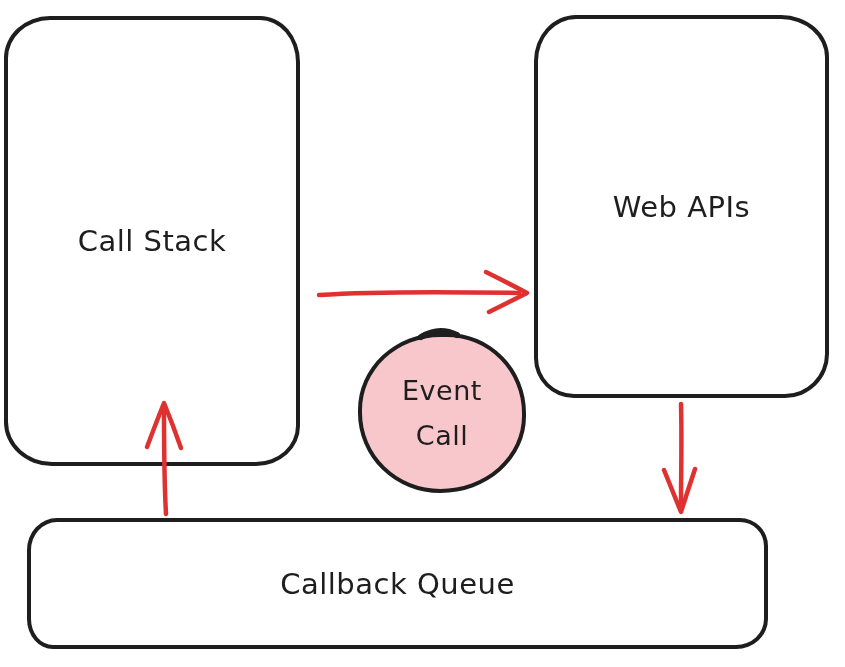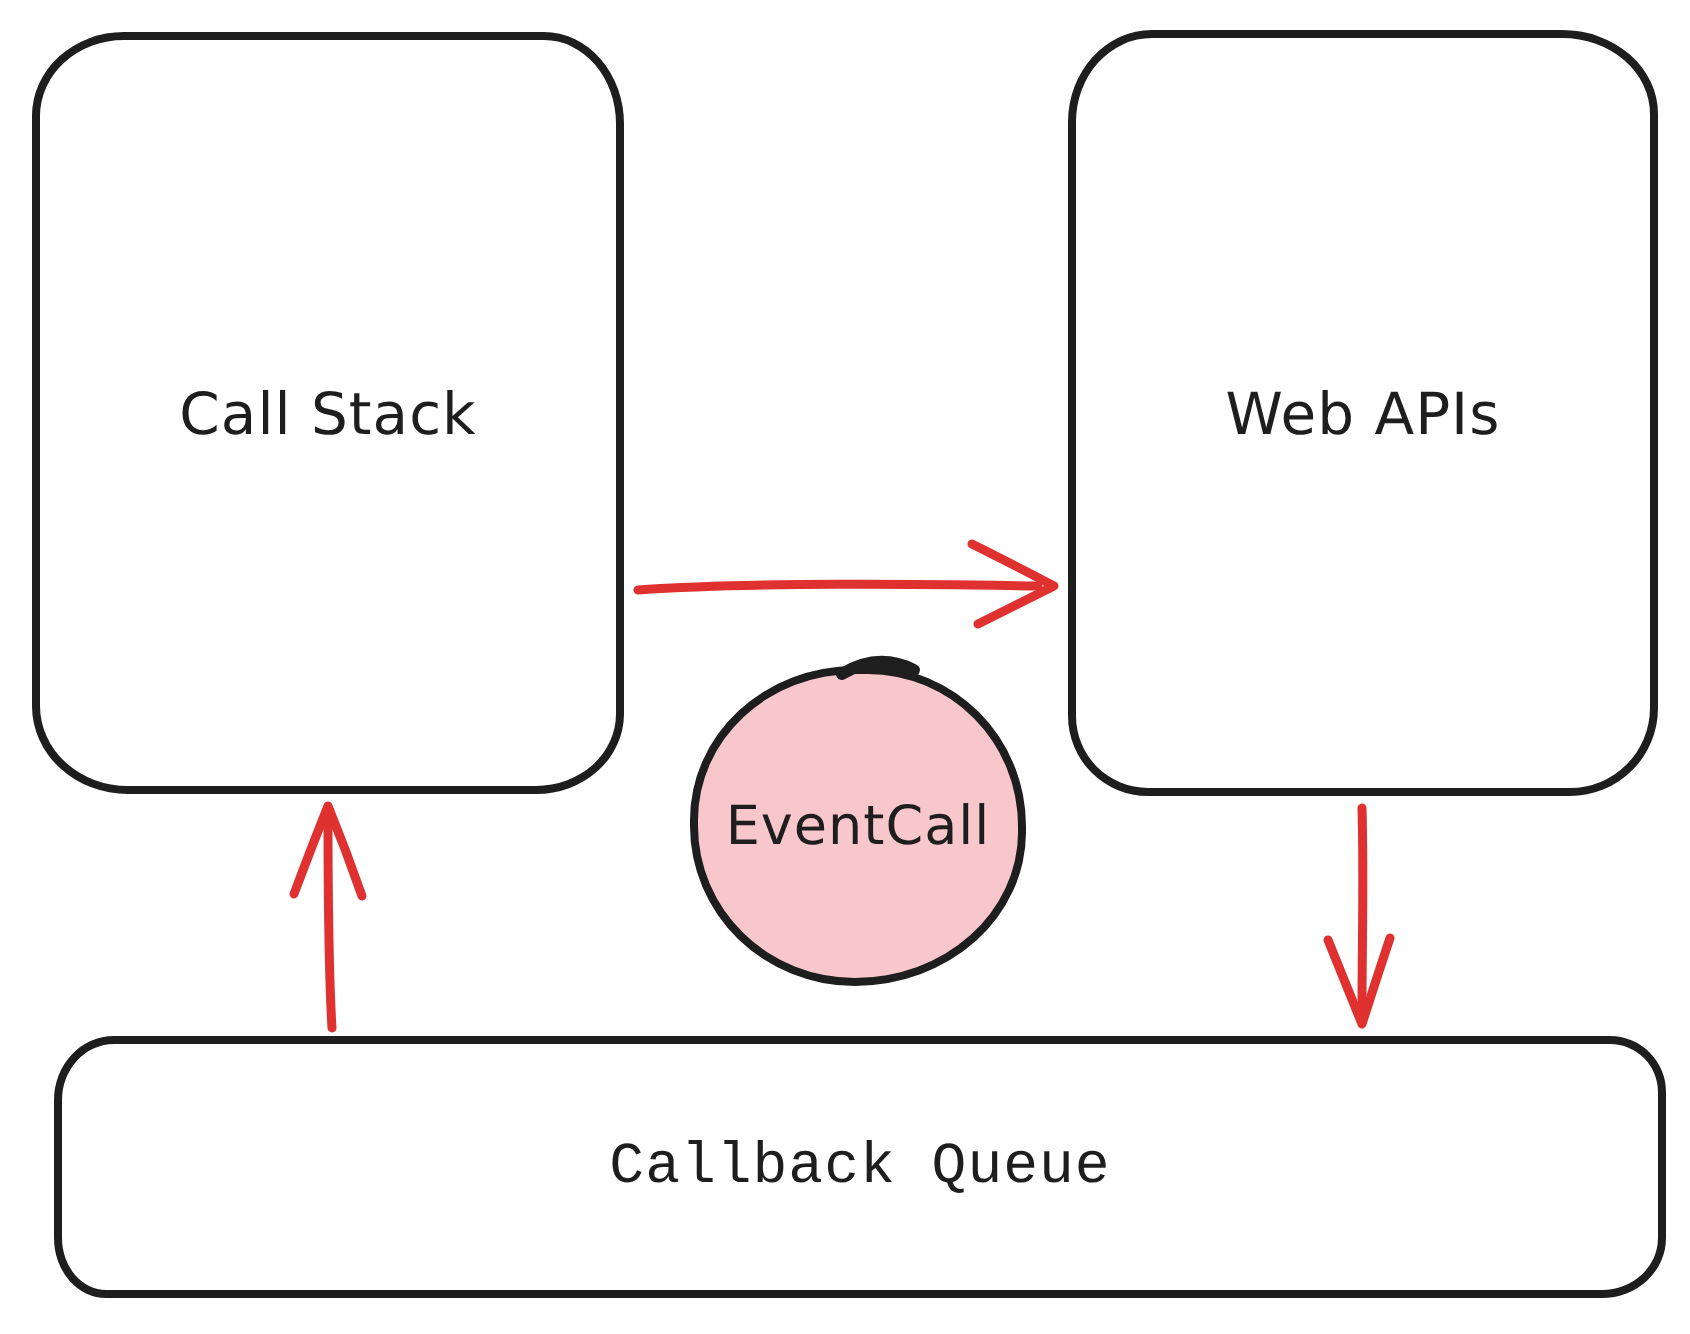--- a/index.html
+++ b/index.html
@@ -29,42 +29,41 @@
   .box {
     border: 4px solid var(--stroke, #1e1e1e);
     background: transparent;
   }
   .node-label {
     font-size: 29px;
     letter-spacing: 0.5px;
     white-space: nowrap;
   }
   .call-stack {
-    left: 16px; top: 16px;
-    width: 296px; height: 381px;
+    left: 4px; top: 16px;
+    width: 296px; height: 450px;
     border-radius: 46px 40px 44px 48px / 42px 46px 40px 44px;
   }
   .web-apis {
     left: 534px; top: 15px;
     width: 295px; height: 383px;
     border-radius: 42px 48px 44px 40px / 46px 42px 44px 40px;
   }
   .callback-queue {
     left: 27px; top: 518px;
-    width: 806px; height: 131px;
+    width: 741px; height: 131px;
     border-radius: 30px 28px 32px 26px / 32px 28px 30px 30px;
-    font-family: Liberation Mono, monospace;
   }
   .event-loop {
-    left: 345px; top: 333px;
+    left: 358px; top: 333px;
     width: 168px; height: 160px;
     border-radius: 50% 48% 52% 50% / 49% 51% 49% 51%;
     border: 4.5px solid var(--stroke, #1e1e1e);
     background: var(--event-loop-fill, #f8c7cb);
-    flex-direction: row;
+    flex-direction: column;
   }
   .event-loop .node-label {
     font-size: 27px;
     line-height: 45px;
   }
   .arrow-layer {
     position: absolute;
     left: 0; top: 0;
     width: 845px; height: 667px;
     pointer-events: none;

